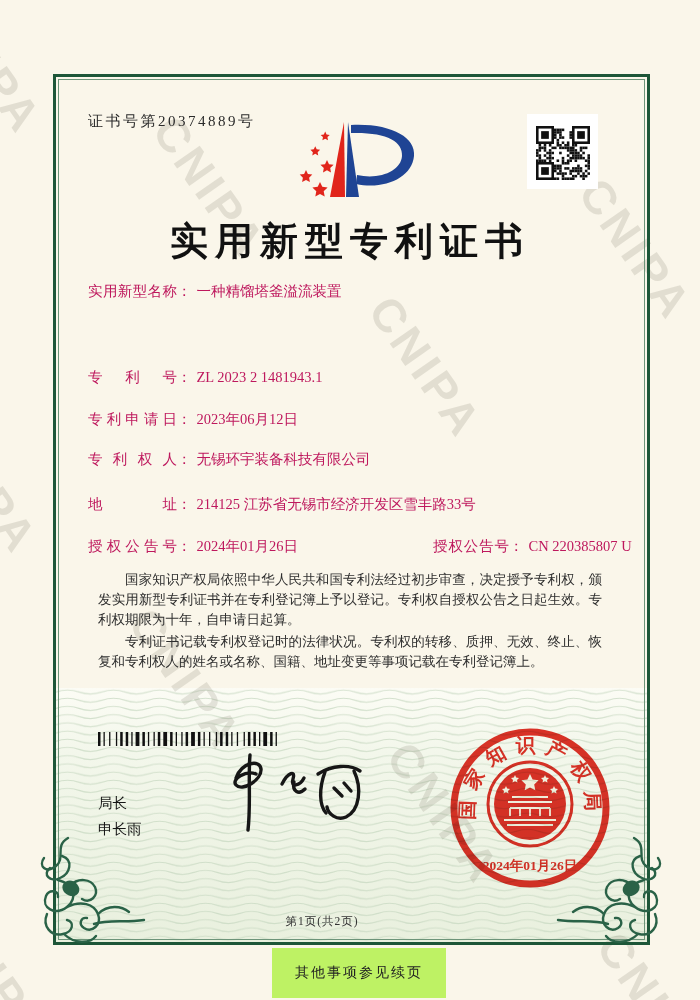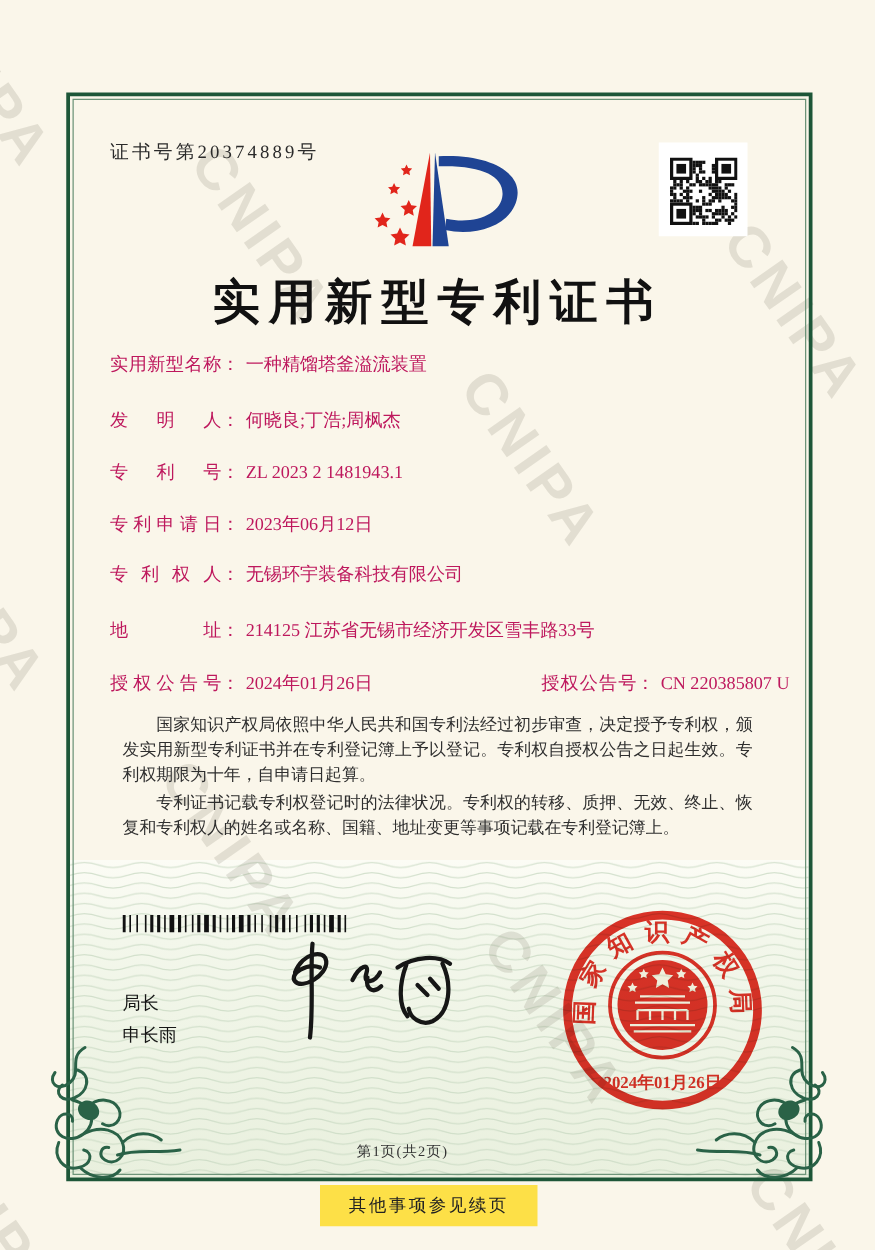--- a/index.html
+++ b/index.html
@@ -48,21 +48,21 @@
   .director{position:absolute;left:98px;top:790px;font-family:"Liberation Sans","DejaVu Sans",sans-serif;
             font-size:14.5px;color:#161616;line-height:26px;}
   .signature{position:absolute;left:210px;top:748px;}
 
   .seal{position:absolute;left:442px;top:720px;z-index:6;opacity:.93;mix-blend-mode:multiply;}
   .seal text{font-family:"Liberation Serif","DejaVu Serif",serif;font-weight:bold;}
 
   .page-info{position:absolute;left:0;top:914px;width:644px;text-align:center;
              font-size:11.5px;letter-spacing:1px;color:#333;}
 
-  .cont-box{position:absolute;left:256px;top:948px;width:174px;height:33px;background:#fde047;
+  .cont-box{position:absolute;left:272px;top:948px;width:174px;height:50px;background:#bef264;
             z-index:5;display:flex;align-items:center;justify-content:center;
             font-size:14px;letter-spacing:2px;color:#222;}
 </style>
 </head>
 <body>
 
 <div class="page">
 
   <div class="band">
     <svg width="591" height="254">
@@ -294,23 +294,20 @@
           <rect fill="#fff" x="2.5714285714285716" y="38.57142857142858" width="12.857142857142858" height="12.857142857142858"></rect>
           <rect x="5.142857142857143" y="41.142857142857146" width="7.714285714285715" height="7.714285714285715"></rect>
         </svg>
     </div>
 
     <div class="title">实用新型专利证书</div>
 
     <div class="row" style="top:282px">
       <span class="lbl">实用新型名称</span><span>：</span><span class="val">一种精馏塔釜溢流装置</span>
     </div>
-    <div class="row" style="top:327px">
-      <span class="lbl">发明人</span><span>：</span><span class="val">何晓良;丁浩;周枫杰</span>
-    </div>
     <div class="row" style="top:368px">
       <span class="lbl">专利号</span><span>：</span><span class="val">ZL 2023 2 1481943.1</span>
     </div>
     <div class="row" style="top:410px">
       <span class="lbl">专利申请日</span><span>：</span><span class="val">2023年06月12日</span>
     </div>
     <div class="row" style="top:450px">
       <span class="lbl">专利权人</span><span>：</span><span class="val">无锡环宇装备科技有限公司</span>
     </div>
     <div class="row" style="top:495px">

